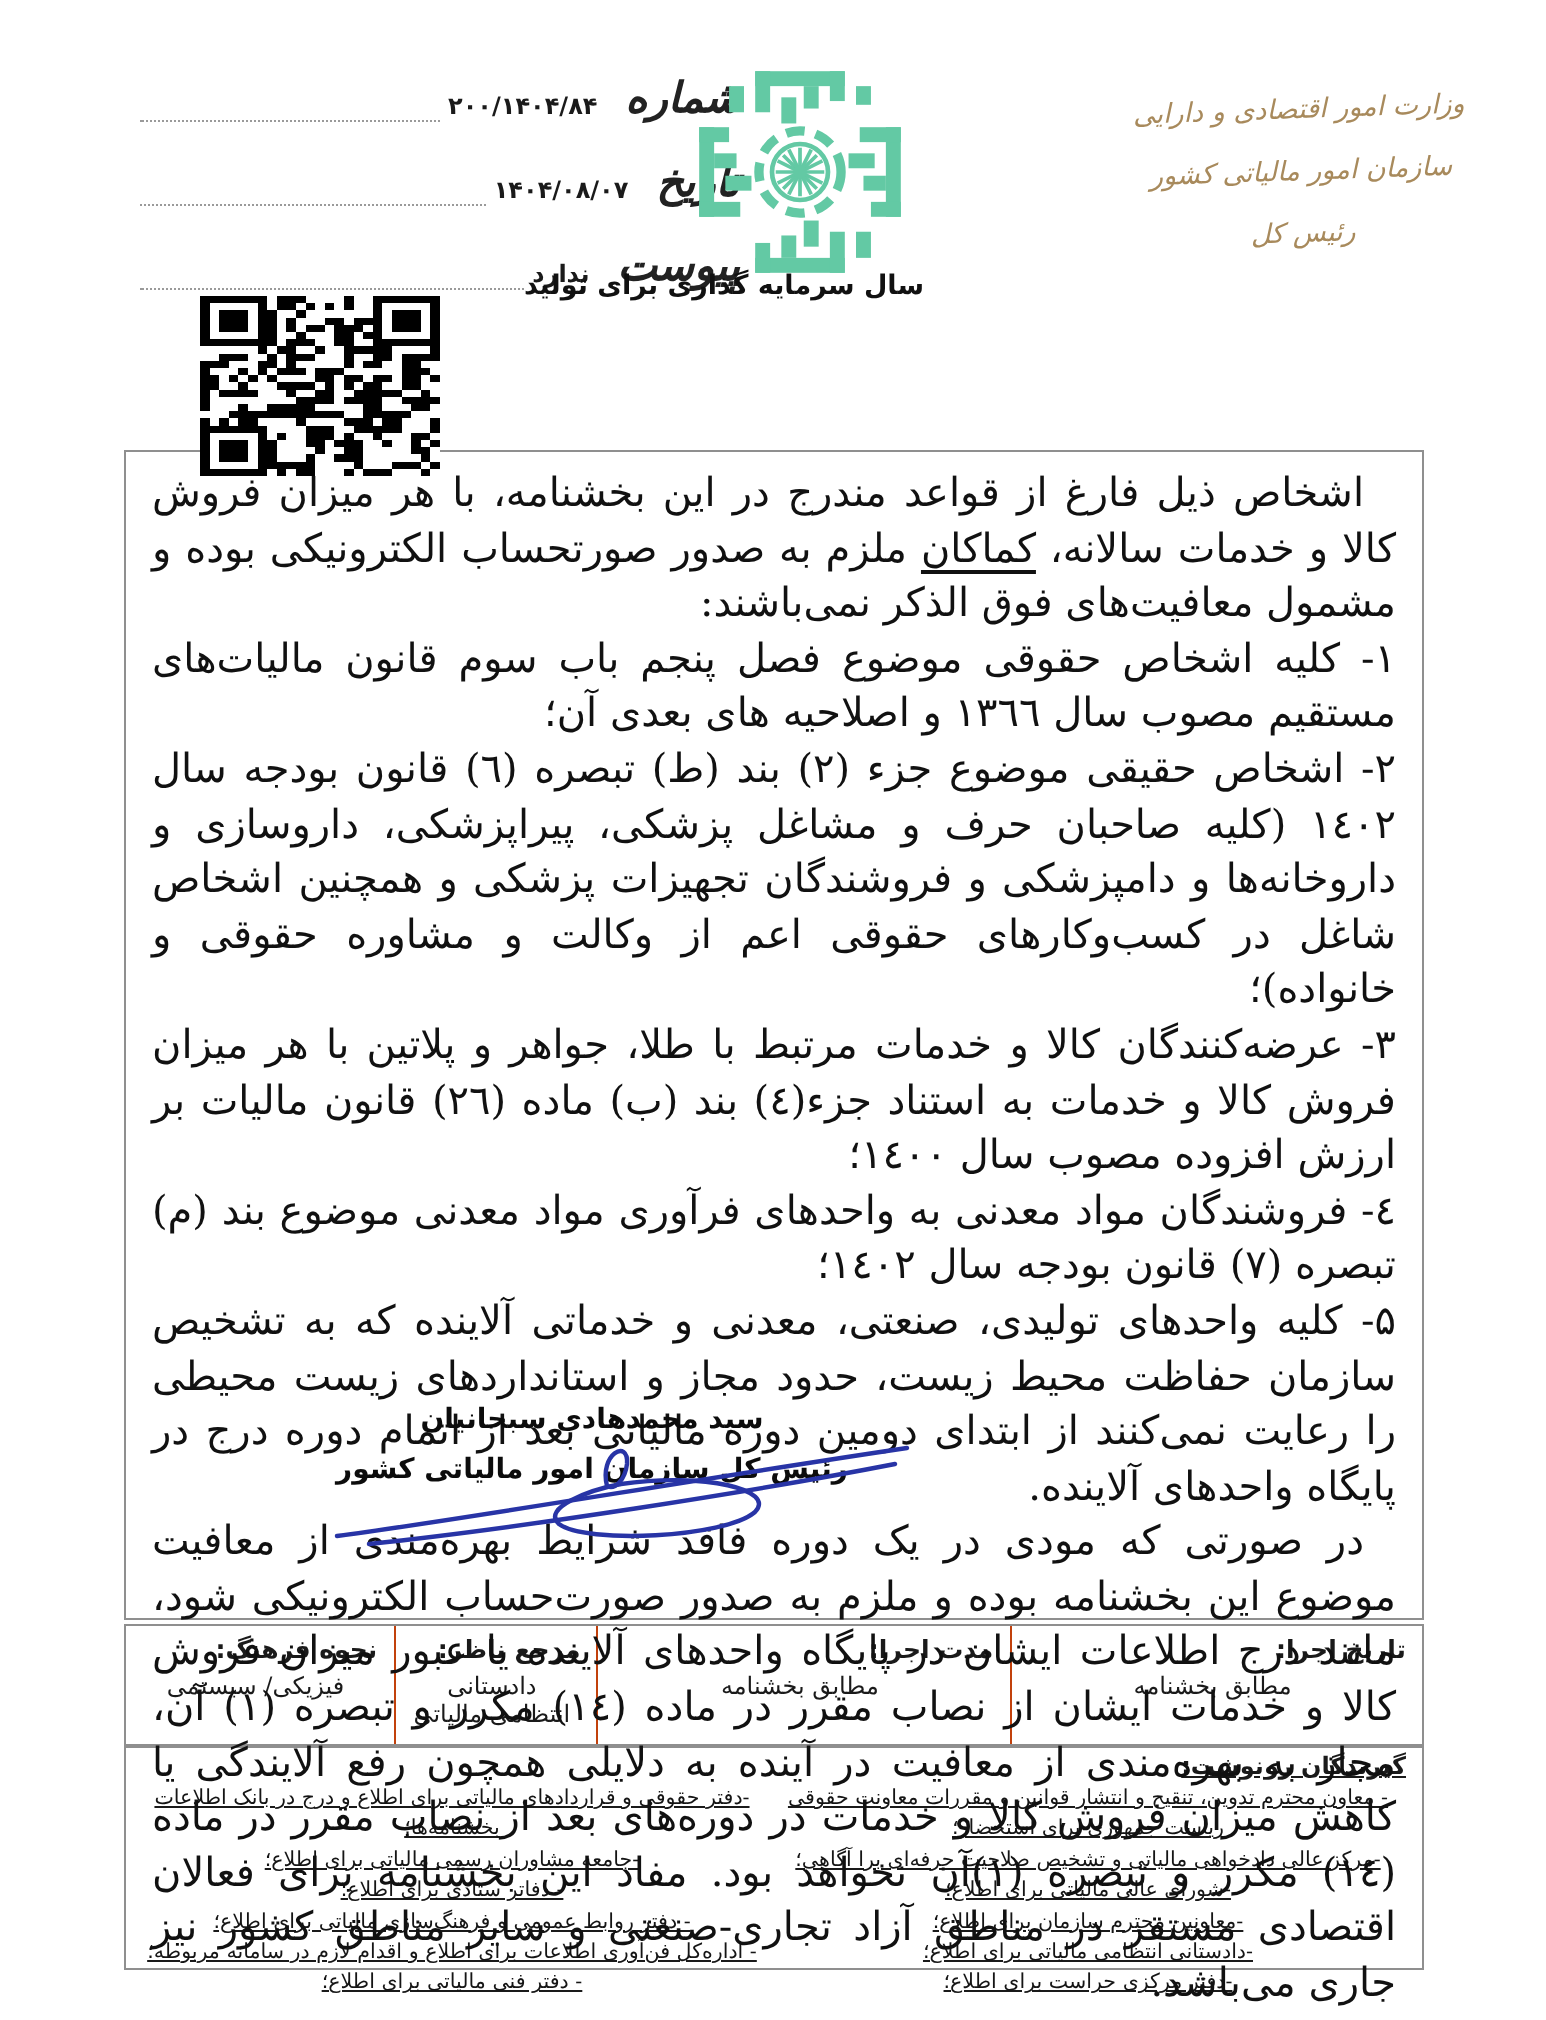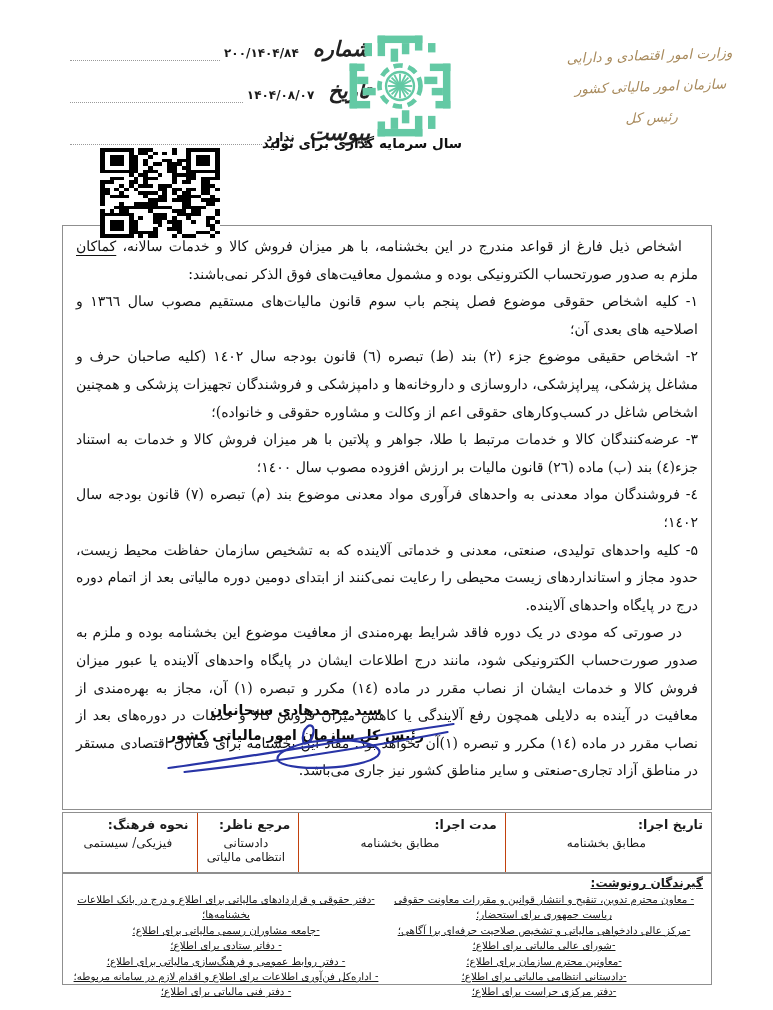--- a/index.html
+++ b/index.html
@@ -40,21 +40,21 @@
   }
   .letterhead div{white-space:nowrap;}
   
   .qr{position:absolute;left:100px;top:148px;width:120px;height:90px;z-index:3;background:#fff;}
   
   .main-box{
     position:absolute;left:62px;top:225px;width:650px;height:585px;
     border:1px solid #8f8f8f;box-sizing:border-box;
     padding:7px 13px 0 13px;
     font-family:"DejaVu Serif","Liberation Serif",serif;
-    font-size:14px;line-height:27.6px;text-align:justify;color:#111;
+    font-size:20px;line-height:27.6px;text-align:justify;color:#111;
     z-index:1;
   }
   .main-box p{margin:0;}
   .main-box p.indent{text-indent:16px;}
   .u{text-decoration:underline;text-underline-offset:4px;}
   
   .sig{
     position:absolute;left:166px;top:698px;width:260px;text-align:center;
     font-weight:bold;font-size:14px;line-height:25px;color:#0c0c0c;z-index:2;
     font-family:"DejaVu Sans","Liberation Sans",sans-serif;

